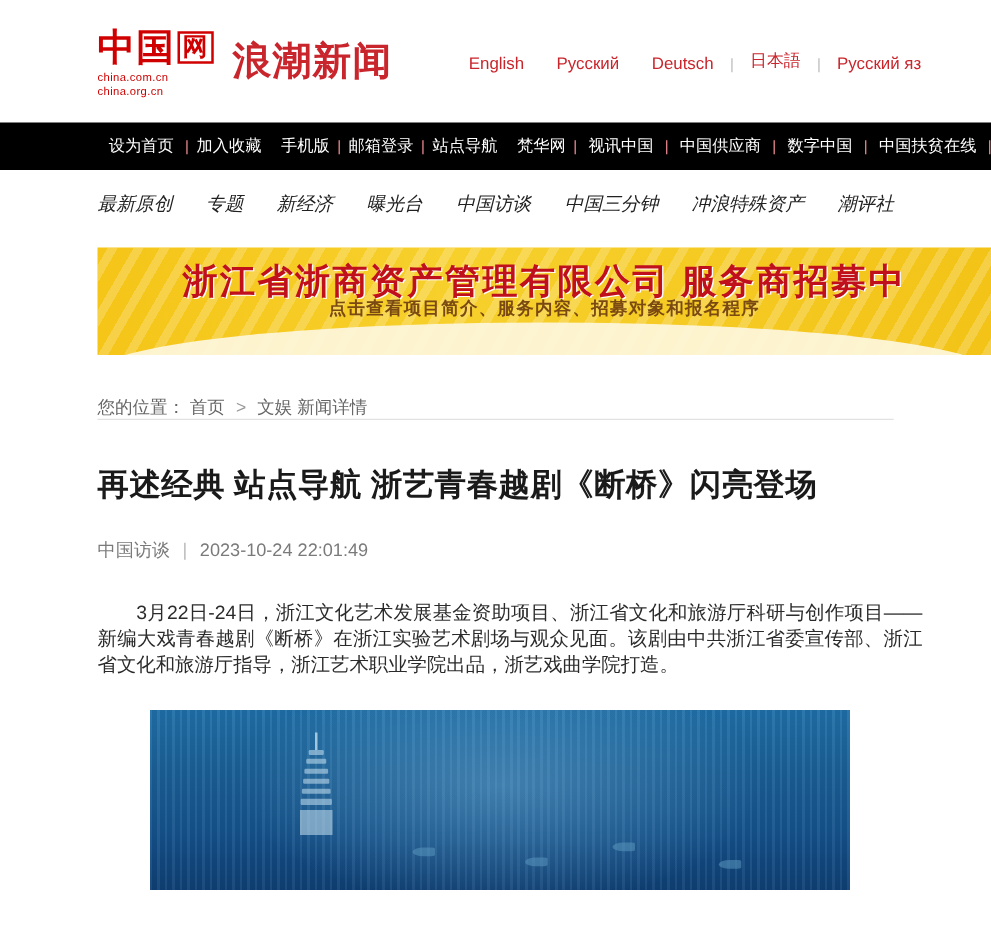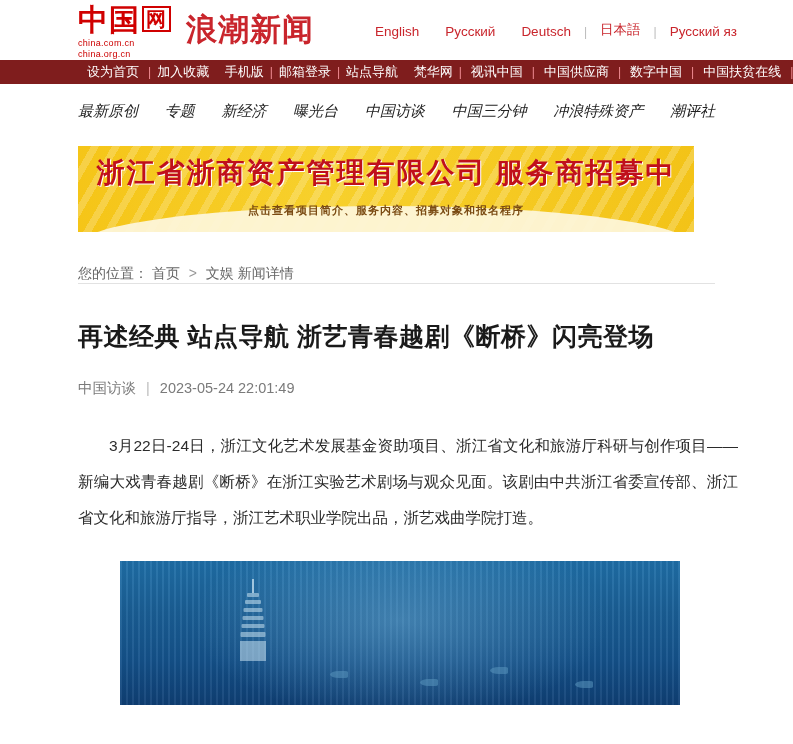--- a/index.html
+++ b/index.html
@@ -16,21 +16,21 @@
   }
   .page {
     position: relative;
     width: 793px;
     height: 744px;
     background: #fff;
   }
 
   
   .header {
-    height: 60px;
+    height: 98px;
     display: flex;
     align-items: center;
     background: #fff;
   }
   .logo-wrap {
     display: flex;
     align-items: center;
     margin-left: 78px;
   }
   .logo-mark {
@@ -83,22 +83,22 @@
     padding: 0 13px;
     white-space: nowrap;
   }
   .lang-sep {
     color: #bbb;
     font-size: 12px;
   }
 
   
   .redbar {
-    height: 24px;
-    background: #7f1d1d;
+    height: 38px;
+    background: #000000;
     display: flex;
     align-items: center;
     color: #fff;
     font-size: 13px;
   }
   .redbar-inner {
     margin-left: 78px;
     display: flex;
     align-items: center;
     white-space: nowrap;
@@ -133,21 +133,21 @@
   .channels a {
     color: #222;
     text-decoration: none;
     white-space: nowrap;
     font-style: italic;
   }
 
   
   .banner {
     margin: 8px 0 0 78px;
-    width: 616px;
+    width: 715px;
     height: 86px;
     background: linear-gradient(90deg,#f5c518 0%, #f7d02c 40%, #f3c317 100%);
     position: relative;
     overflow: hidden;
   }
   .banner .stripes {
     position: absolute;
     inset: 0;
     background: repeating-linear-gradient(-60deg, rgba(255,255,255,0.20) 0px, rgba(255,255,255,0.20) 7px, rgba(255,255,255,0) 7px, rgba(255,255,255,0) 18px);
   }
@@ -170,25 +170,25 @@
     font-family: "Liberation Serif", serif;
     font-size: 28px;
     font-weight: bold;
     color: #c0101b;
     letter-spacing: 2px;
     text-shadow: 1px 1px 0 #fff;
     white-space: nowrap;
   }
   .banner-sub {
     position: absolute;
-    bottom: 14px;
+    bottom: 28px;
     left: 0;
     right: 0;
     text-align: center;
-    font-size: 11px;
+    font-size: 14px;
     font-weight: bold;
     color: #7a4a12;
     letter-spacing: 1px;
     white-space: nowrap;
   }
 
   
   .breadcrumb {
     margin: 33px 0 0 78px;
     width: 637px;
@@ -213,21 +213,21 @@
   .article-meta {
     margin: 26px 0 0 78px;
     font-size: 14.5px;
     color: #7a7a7a;
   }
   .article-meta .bar { color: #bbb; padding: 0 6px; }
   .article-body {
     margin: 30px 0 0 78px;
     width: 660px;
     font-size: 15.5px;
-    line-height: 36px;
+    line-height: 21px;
     color: #2b2b2b;
     text-align: justify;
   }
   .article-body p { margin: 0; text-indent: 2em; }
 
   .article-image {
     margin: 25px 0 0 120px;
     width: 560px;
     height: 144px;
     position: relative;
@@ -364,21 +364,21 @@
     <span class="sep">&gt;</span>
     <a>文娱</a>
     <span>新闻详情</span>
   </div>
 
   <h1 class="article-title">再述经典 站点导航 浙艺青春越剧《断桥》闪亮登场</h1>
 
   <div class="article-meta">
     <span>中国访谈</span>
     <span class="bar">|</span>
-    <span>2023-05-24 22:01:49</span>
+    <span>2023-10-24 22:01:49</span>
   </div>
 
   <div class="article-body">
     <p>3月22日-24日，浙江文化艺术发展基金资助项目、浙江省文化和旅游厅科研与创作项目——新编大戏青春越剧《断桥》在浙江实验艺术剧场与观众见面。该剧由中共浙江省委宣传部、浙江省文化和旅游厅指导，浙江艺术职业学院出品，浙艺戏曲学院打造。</p>
   </div>
 
   <div class="article-image">
     <div class="vstripes"></div>
     <div class="glow"></div>
     <div class="pagoda">

